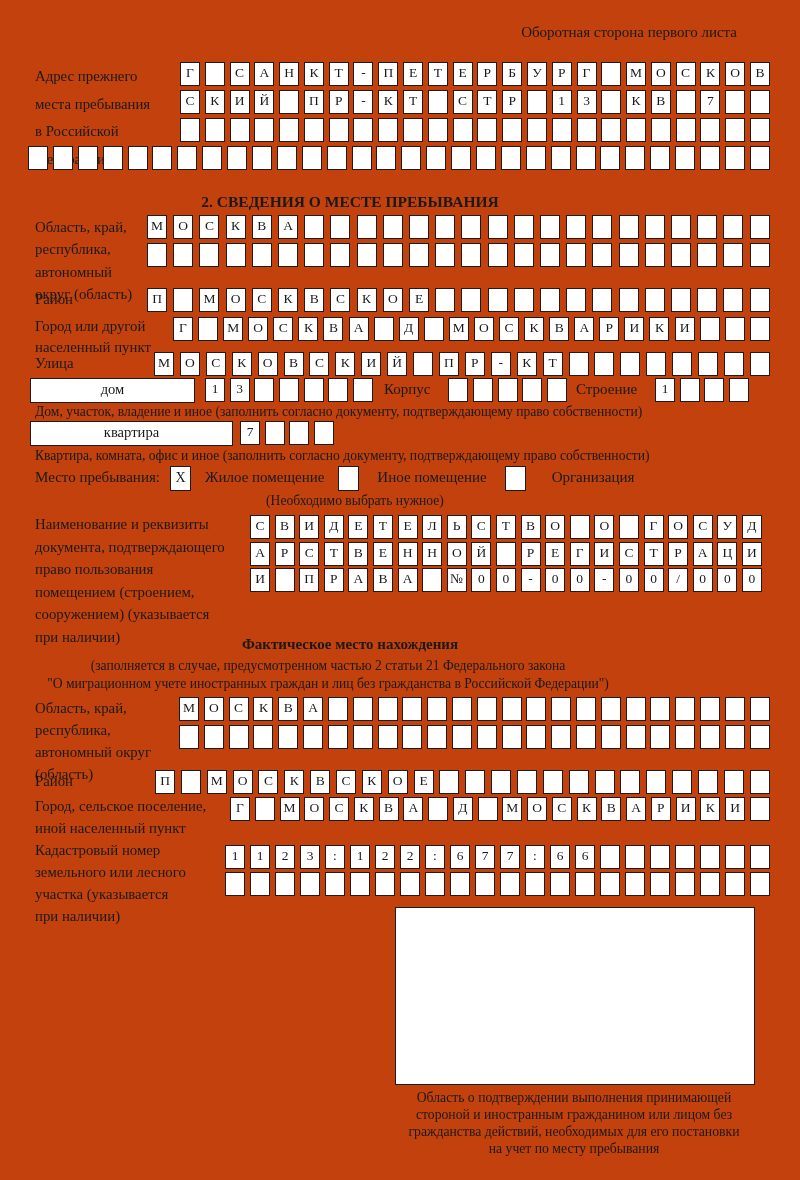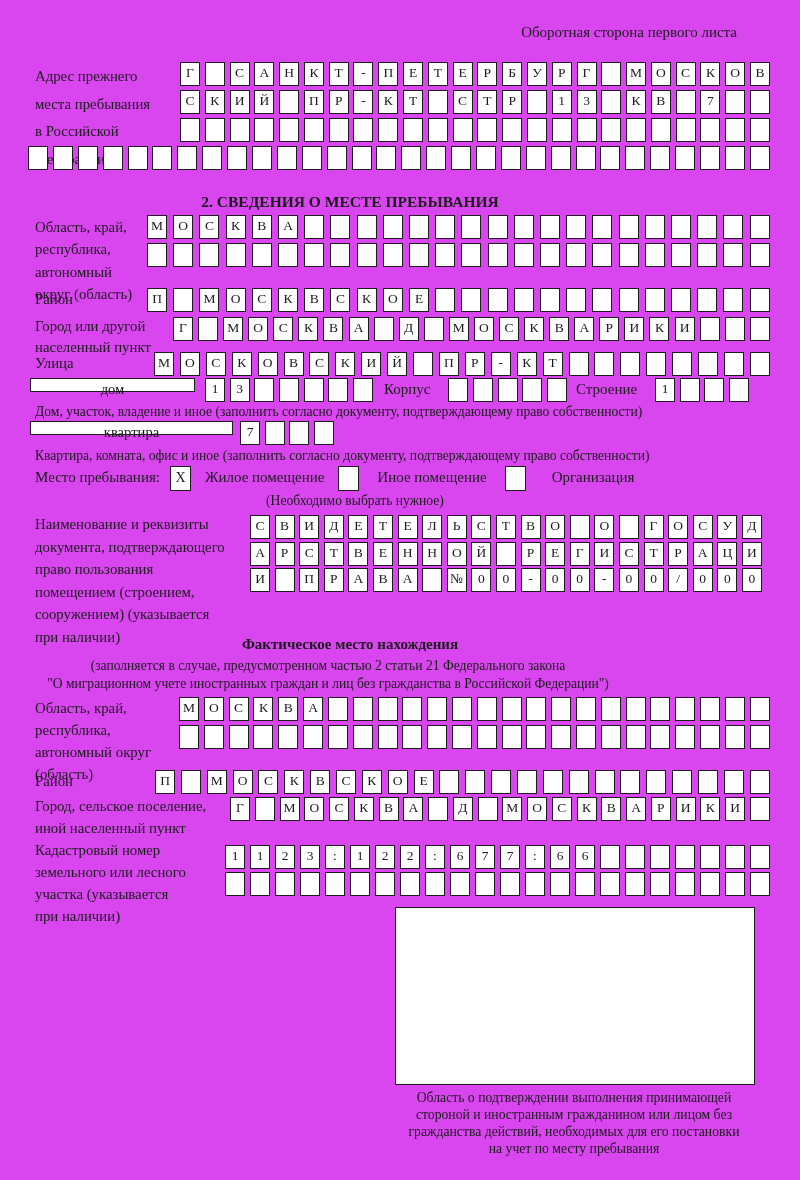--- a/index.html
+++ b/index.html
@@ -1,22 +1,22 @@
 <!DOCTYPE html>
 <html><head>
 <meta charset="utf-8">
 <style>
   html,body{margin:0;padding:0;background:#ffffff;}
-  .page{position:relative;width:800px;height:1180px;background:#d946ef;
+  .page{position:relative;width:800px;height:1180px;background:#c2410c;
         font-family:"Liberation Serif","DejaVu Serif",serif;color:#1a1a1a;overflow:hidden;}
   .abs{position:absolute;}
   .boxrow{position:absolute;display:flex;justify-content:space-between;}
   .cell{box-sizing:border-box;flex:0 0 auto;width:20px;height:24px;border:1.7px solid #1c1c1c;
         font-size:13.5px;line-height:20px;text-align:center;background:#fff;}
-  .wbox{position:absolute;box-sizing:border-box;border:1.7px solid #1c1c1c;height:14px;
+  .wbox{position:absolute;box-sizing:border-box;border:1.7px solid #1c1c1c;height:25px;
         text-align:center;font-size:14.6px;line-height:21px;background:#fff;}
   .cbx{box-sizing:border-box;flex:0 0 auto;width:21px;height:25px;border:1.7px solid #1c1c1c;
        text-align:center;font-size:14px;line-height:21px;background:#fff;}
   .lbl{position:absolute;font-size:14.8px;}
   .lbl span{display:block;}
   .inl{font-size:15px;}
   .note{position:absolute;text-align:center;font-size:13.6px;}
   .note span{display:block;}
   .cap{position:absolute;font-size:13.6px;white-space:nowrap;}
   .title{position:absolute;left:0;width:700px;text-align:center;font-weight:bold;font-size:15.5px;}

